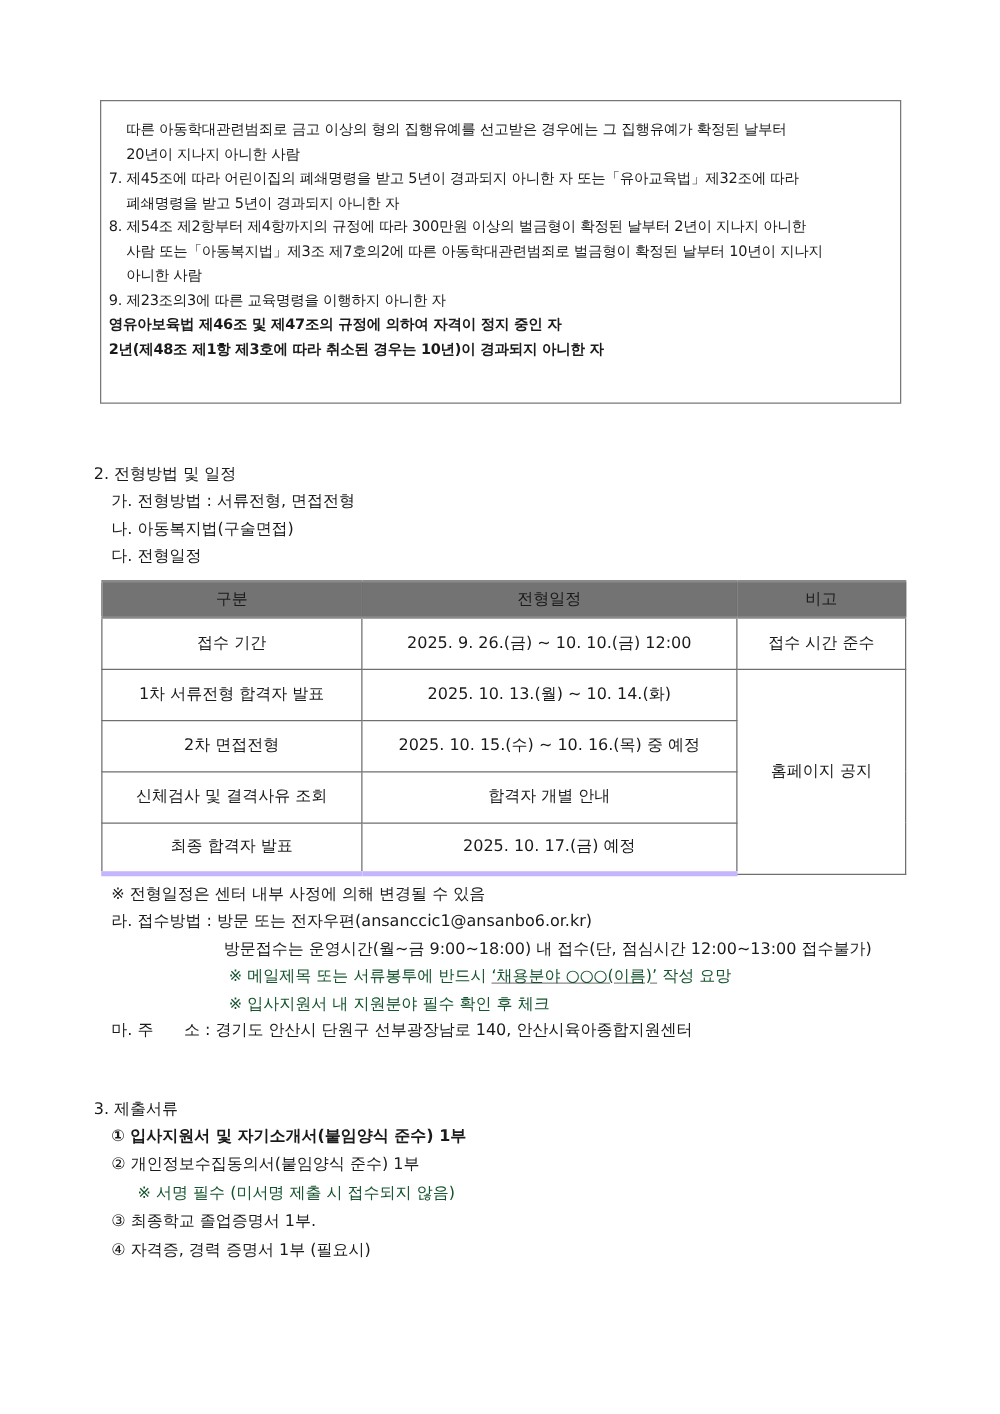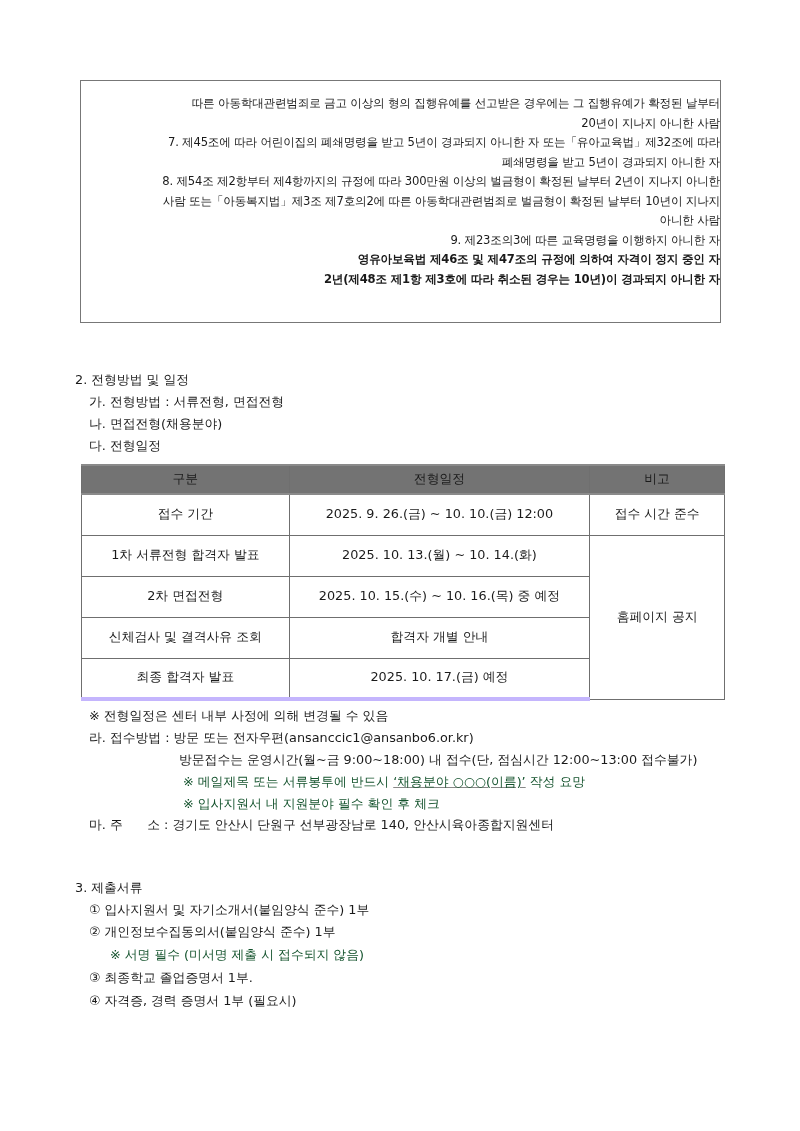--- a/index.html
+++ b/index.html
@@ -16,21 +16,20 @@
     left: 80px; top: 80px;
     width: 641px; height: 243px;
     border: 1px solid #777;
     padding: 13px 0 0 6px;
   }
   .box .line {
     font-size: 11.6px;
     line-height: 19.5px;
     white-space: nowrap;
     letter-spacing: -0.2px;
-    text-align: right;
   }
   .box .indent { padding-left: 14px; }
   .box .bold { font-weight: bold; font-size: 11.6px; }
 
   .sec {
     position: absolute;
     left: 75px;
     font-size: 12.8px;
     line-height: 20px;
     white-space: nowrap;
@@ -76,21 +75,21 @@
   <div class="line">8. 제54조 제2항부터 제4항까지의 규정에 따라 300만원 이상의 벌금형이 확정된 날부터 2년이 지나지 아니한</div>
   <div class="line indent">사람 또는「아동복지법」제3조 제7호의2에 따른 아동학대관련범죄로 벌금형이 확정된 날부터 10년이 지나지</div>
   <div class="line indent">아니한 사람</div>
   <div class="line">9. 제23조의3에 따른 교육명령을 이행하지 아니한 자</div>
   <div class="line bold">영유아보육법 제46조 및 제47조의 규정에 의하여 자격이 정지 중인 자</div>
   <div class="line bold">2년(제48조 제1항 제3호에 따라 취소된 경우는 10년)이 경과되지 아니한 자</div>
 </div>
 
 <div class="sec" style="top:370px;text-align:right;">2. 전형방법 및 일정</div>
 <div class="sec sub" style="top:392px;">가. 전형방법 : 서류전형, 면접전형</div>
-<div class="sec sub" style="top:414px;">나. 면접전형(채용분야)</div>
+<div class="sec sub" style="top:414px;">나. 아동복지법(구술면접)</div>
 <div class="sec sub" style="top:436px;">다. 전형일정</div>
 
 <table class="sched">
   <tbody>
       <tr>
     <th class="c1">구분</th>
     <th class="c2">전형일정</th>
     <th class="c3">비고</th>
   </tr>
   <tr>
@@ -121,17 +120,17 @@
 <div class="sec sub" style="top:706px;">※ 전형일정은 센터 내부 사정에 의해 변경될 수 있음</div>
 <div class="sec sub" style="top:728px;">라. 접수방법 : 방문 또는 전자우편(ansanccic1@ansanbo6.or.kr)</div>
 <div class="sec" style="top:750px; left:179px;">방문접수는 운영시간(월~금 9:00~18:00) 내 접수(단, 점심시간 12:00~13:00 접수불가)</div>
 <div class="sec blue" style="top:772px; left:183px;">
   <span>※ 메일제목 또는 서류봉투에 반드시 </span><span class="ul">‘채용분야 ○○○(이름)’</span><span> 작성 요망</span>
 </div>
 <div class="sec blue" style="top:794px; left:183px;">※ 입사지원서 내 지원분야 필수 확인 후 체크</div>
 <div class="sec sub" style="top:815px; white-space:pre;">마. 주      소 : 경기도 안산시 단원구 선부광장남로 140, 안산시육아종합지원센터</div>
 
 <div class="sec" style="top:878px;">3. 제출서류</div>
-<div class="sec sub" style="top:900px;">① 입사지원서 및 자기소개서(붙임양식 준수) 1부</div>
+<div class="sec sub" style="top:900px;font-weight:bold;">① 입사지원서 및 자기소개서(붙임양식 준수) 1부</div>
 <div class="sec sub" style="top:922px;">② 개인정보수집동의서(붙임양식 준수) 1부</div>
 <div class="sec blue" style="top:945px; left:110px;">※ 서명 필수 (미서명 제출 시 접수되지 않음)</div>
 <div class="sec sub" style="top:968px;">③ 최종학교 졸업증명서 1부.</div>
 <div class="sec sub" style="top:991px;">④ 자격증, 경력 증명서 1부 (필요시)</div>
 
 </body></html>

